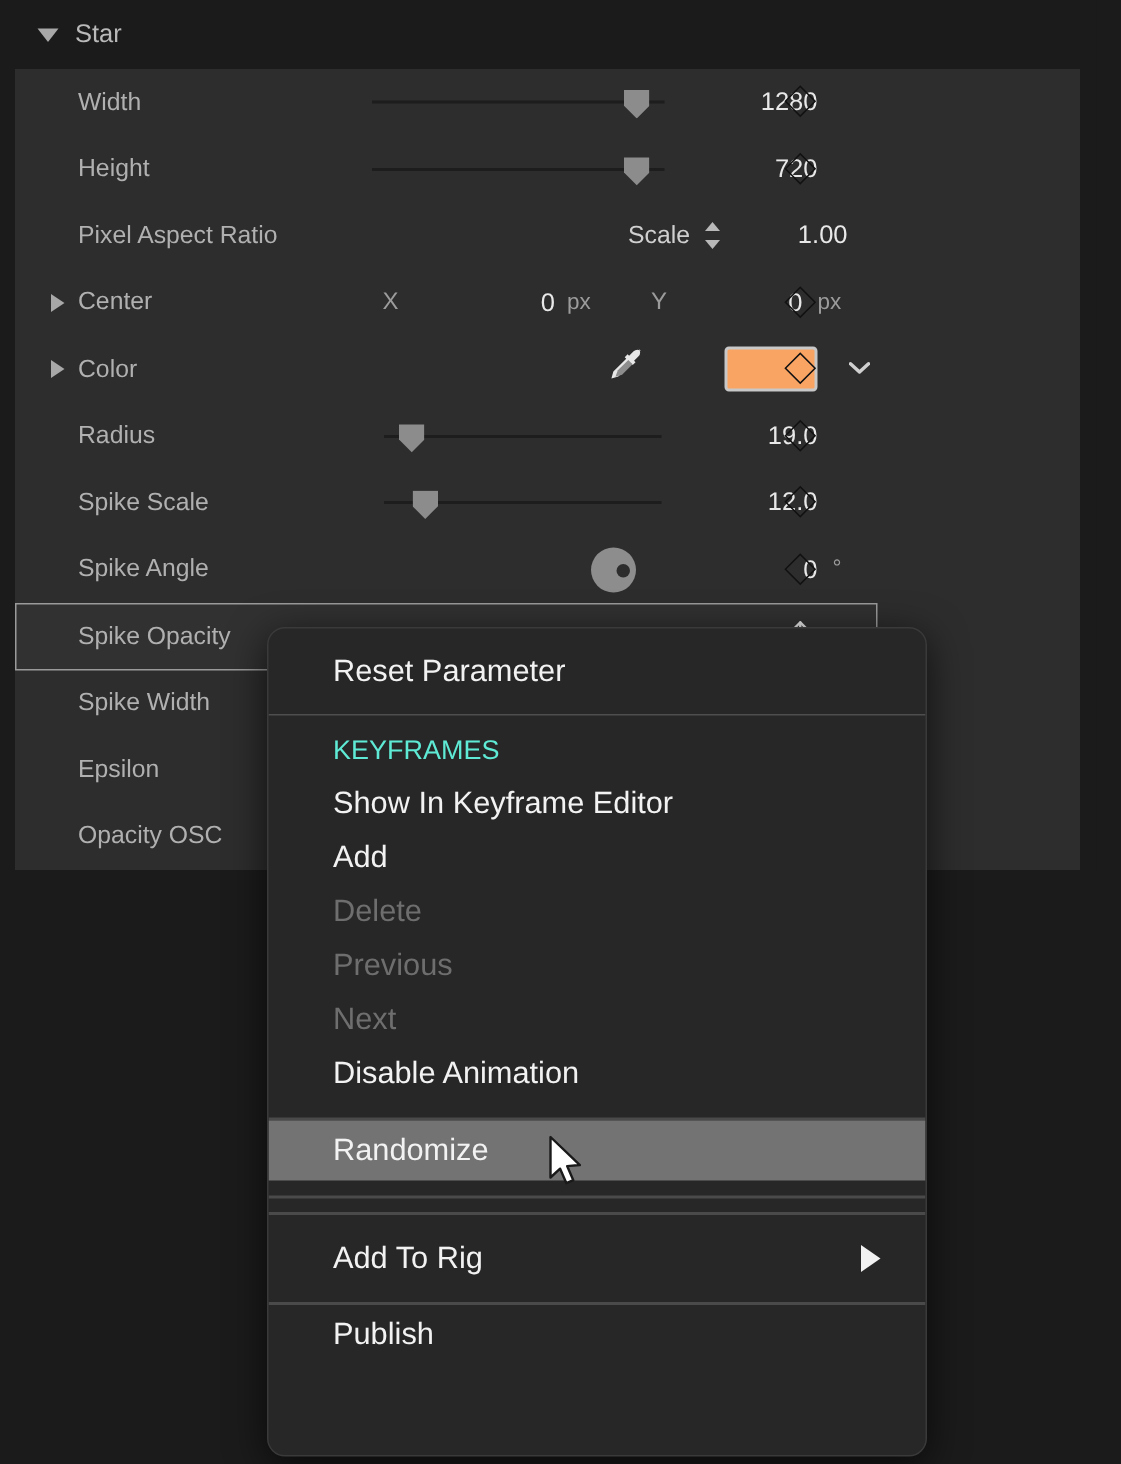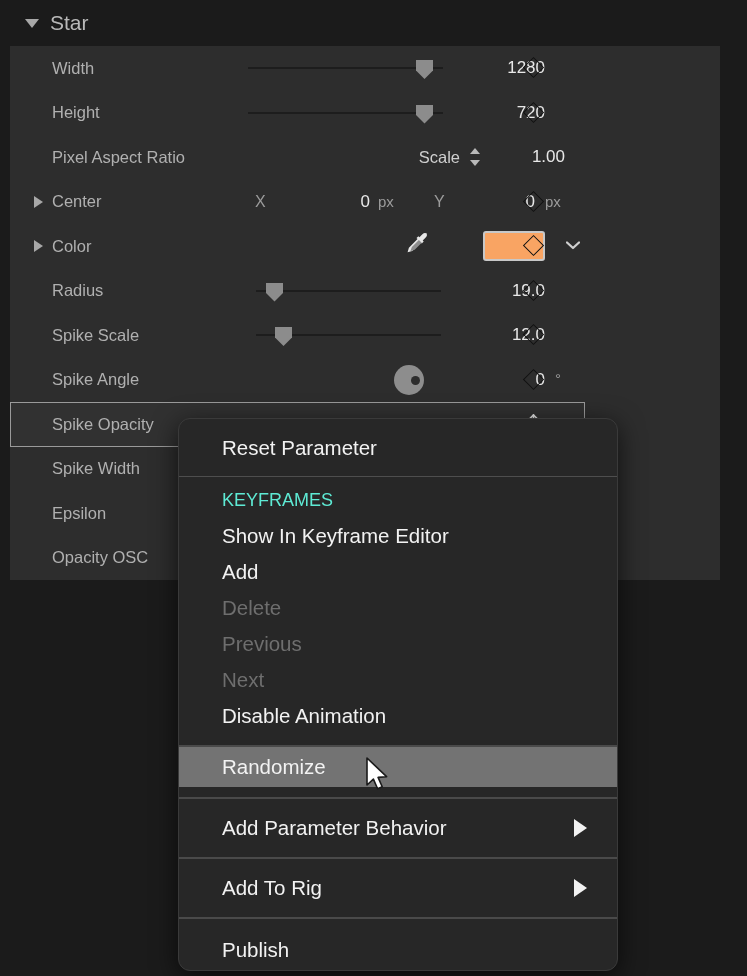--- a/index.html
+++ b/index.html
@@ -20,21 +20,21 @@
     position: absolute; left: 0; top: 0; width: 731px; height: 46px;
     display: flex; align-items: center; padding-left: 25px;
     background: #1b1b1b;
   }
   .disclosure-down {
     width: 0; height: 0; margin-right: 11px;
     border-left: 7px solid transparent;
     border-right: 7px solid transparent;
     border-top: 9px solid #a8a8a8;
   }
-  .group-title { color: #b9b9b9; font-size: 21px; text-align: right; }
+  .group-title { color: #b9b9b9; font-size: 17px; text-align: right; }
 
   .rows {
     position: absolute; left: 10px; top: 46px; width: 710px; height: 534px;
     background: #2d2d2d;
   }
   .row {
     position: relative; height: 44.5px; width: 575px;
     display: flex; align-items: center; padding-left: 16px;
   }
   .row .label {
@@ -295,35 +295,31 @@
     </div>
 
     <div class="sep2" style="margin-top:11px"></div>
 
     <div class="mi big highlight" style="background: #737373;">
       <span>Randomize</span>
     </div>
 
     <div class="sep2" style="margin-top:10px"></div>
 
-    <div class="mi big" style="margin-top:9px">
-      <span>Add Parameter Behavior</span>
-      <span class="arrow"></span>
-    </div>
 
     <div class="sep2" style="margin-top:9px"></div>
 
     <div class="mi big" style="margin-top:9px">
       <span>Add To Rig</span>
       <span class="arrow"></span>
     </div>
 
     <div class="sep2" style="margin-top:9px"></div>
 
-    <div class="mi big" style="margin-top:11px">
+    <div class="mi big" style="margin-top:0">
       <span>Publish</span>
     </div>
 
   </div>
 
   <svg class="cursor" viewBox="0 0 26 36">
     <path d="M2 1 L2 28 L8.4 22.1 L12.6 31.8 L17.2 29.8 L13.1 20.4 L21.6 19.7 Z" fill="#ffffff" stroke="#1a1a1a" stroke-width="1.6" stroke-linejoin="round"></path>
   </svg>
 
 </div>

